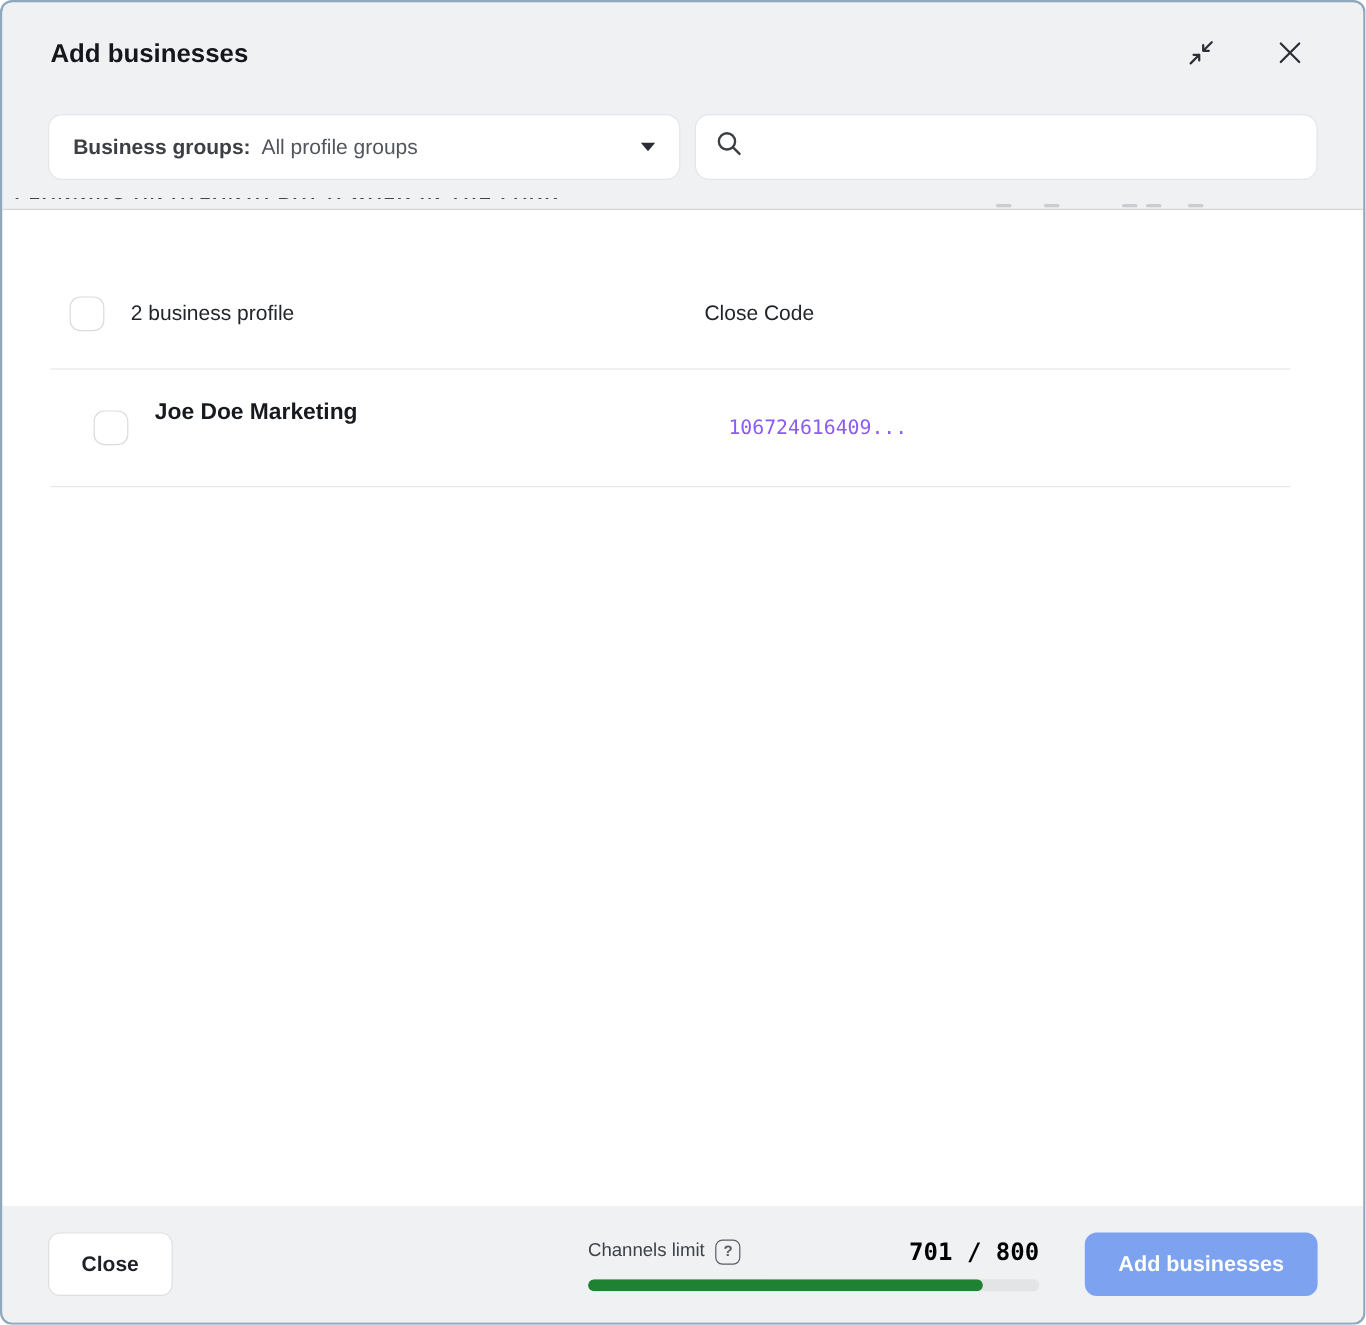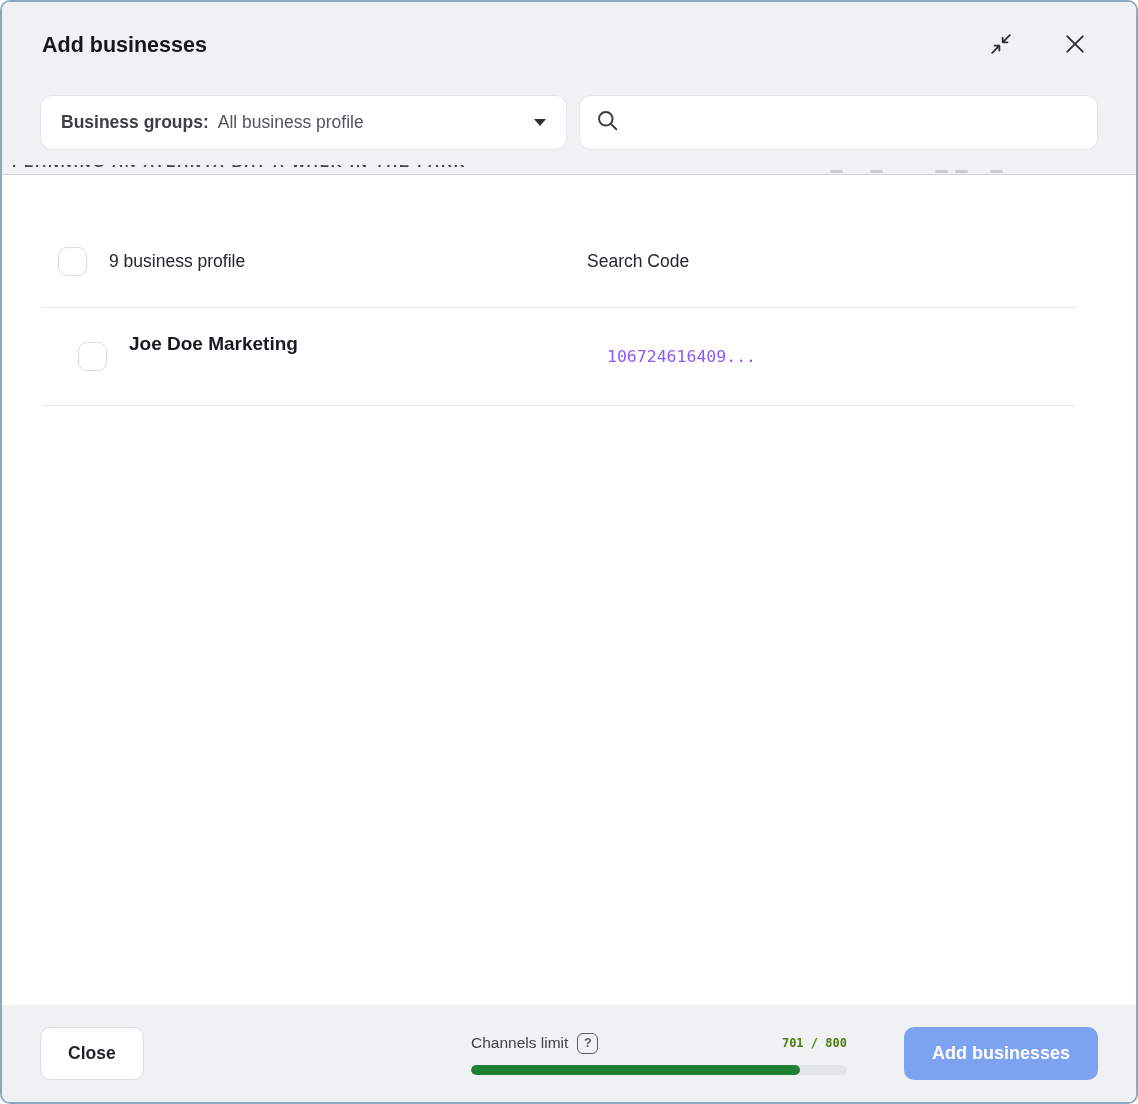--- a/index.html
+++ b/index.html
@@ -87,41 +87,41 @@
   .business-name { font-size:19px; font-weight:700; color:#16191d; transform:translateY(-13px); }
   .store-code {
     font-family:"DejaVu Sans Mono","Liberation Mono",monospace;
     font-size:16.5px; color:#8b5cf6; transform:translateY(1px);
   }
   .divider { height:1px; background:#e5e7e9; margin:0 61px 0 40px; }
 
   
   .modal-footer {
     flex:0 0 97px; background:#f0f1f3;
-    display:flex; align-items:center; padding:0 38px;gap:19px;
+    display:flex; align-items:center; padding:0 38px;
   }
   .spacer { flex:1; }
   .close-btn {
     height:53px; padding:0 27px; cursor:pointer;
     background:#fff; border:1px solid #dcdfe2; border-radius:10px;
     font-family:inherit; font-size:17.5px; font-weight:700; color:#1e2226;
   }
   .limit-block { width:376px; }
   .limit-row { display:flex; align-items:center; margin-bottom:11px; }
   .limit-label { font-size:15.5px; color:#3e434a; }
   .help-icon {
     width:21px; height:21px; margin-left:9px; cursor:pointer;
     border:1.5px solid #585d64; border-radius:6px;
     display:flex; align-items:center; justify-content:center;
     font-size:12.5px; font-weight:700; color:#585d64;
   }
   .usage {
     margin-left:auto;
     font-family:"DejaVu Sans Mono","Liberation Mono",monospace;
-    font-size:12px; font-weight:700; color:#4d7c0f;
+    font-size:20px; font-weight:700; color:#000000;
   }
   .progress-track { height:10px; border-radius:6px; background:#e3e4e6; overflow:hidden; }
   .progress-fill { height:100%; border-radius:6px; background:#1f8132; width:0; }
   .add-btn {
     height:53px; padding:0 28px; margin-left:38px; cursor:pointer;
     background:#7da2f0; border:none; border-radius:10px;
     font-family:inherit; font-size:18px; font-weight:700; color:#fff;
   }
 </style>
 </head>
@@ -148,21 +148,21 @@
                 <path d="M3 3 L17 17 M17 3 L3 17"></path>
               </svg>
             </span>
           </button>
         </div>
       </div>
 
       <div class="filter-row">
         <div class="field dropdown">
           <span class="dropdown-label">Business groups:</span>
-          <span class="dropdown-value">All business profile</span>
+          <span class="dropdown-value">All profile groups</span>
           <span class="caret"></span>
         </div>
         <div class="field searchbox">
           <span>
             <svg width="24" height="24" viewBox="0 0 22 22" fill="none" stroke="#3a3f45" stroke-width="1.8" stroke-linecap="round">
               <circle cx="9" cy="9" r="6.2"></circle>
               <path d="M13.6 13.6 L18.6 18.6"></path>
             </svg>
           </span>
         </div>
@@ -175,24 +175,24 @@
         <span class="sliver" style="left:923px"></span>
         <span class="sliver" style="left:943px"></span>
         <span class="sliver" style="left:978px"></span>
       </div>
     </div>
 
     <div class="list-area">
       <div class="table-header">
         <div class="col-select">
           <span class="checkbox" role="checkbox" aria-checked="false"></span>
-          <span class="header-label">9 business profile</span>
+          <span class="header-label">2 business profile</span>
         </div>
         <div class="col-code">
-          <span class="store-code-header">Search Code</span>
+          <span class="store-code-header">Close Code</span>
         </div>
       </div>
       <div class="divider"></div>
 
       <div class="table-row">
         <div class="col-select">
           <span class="checkbox" role="checkbox" aria-checked="false"></span>
           <span class="business-name">Joe Doe Marketing</span>
         </div>
         <div class="col-code">

